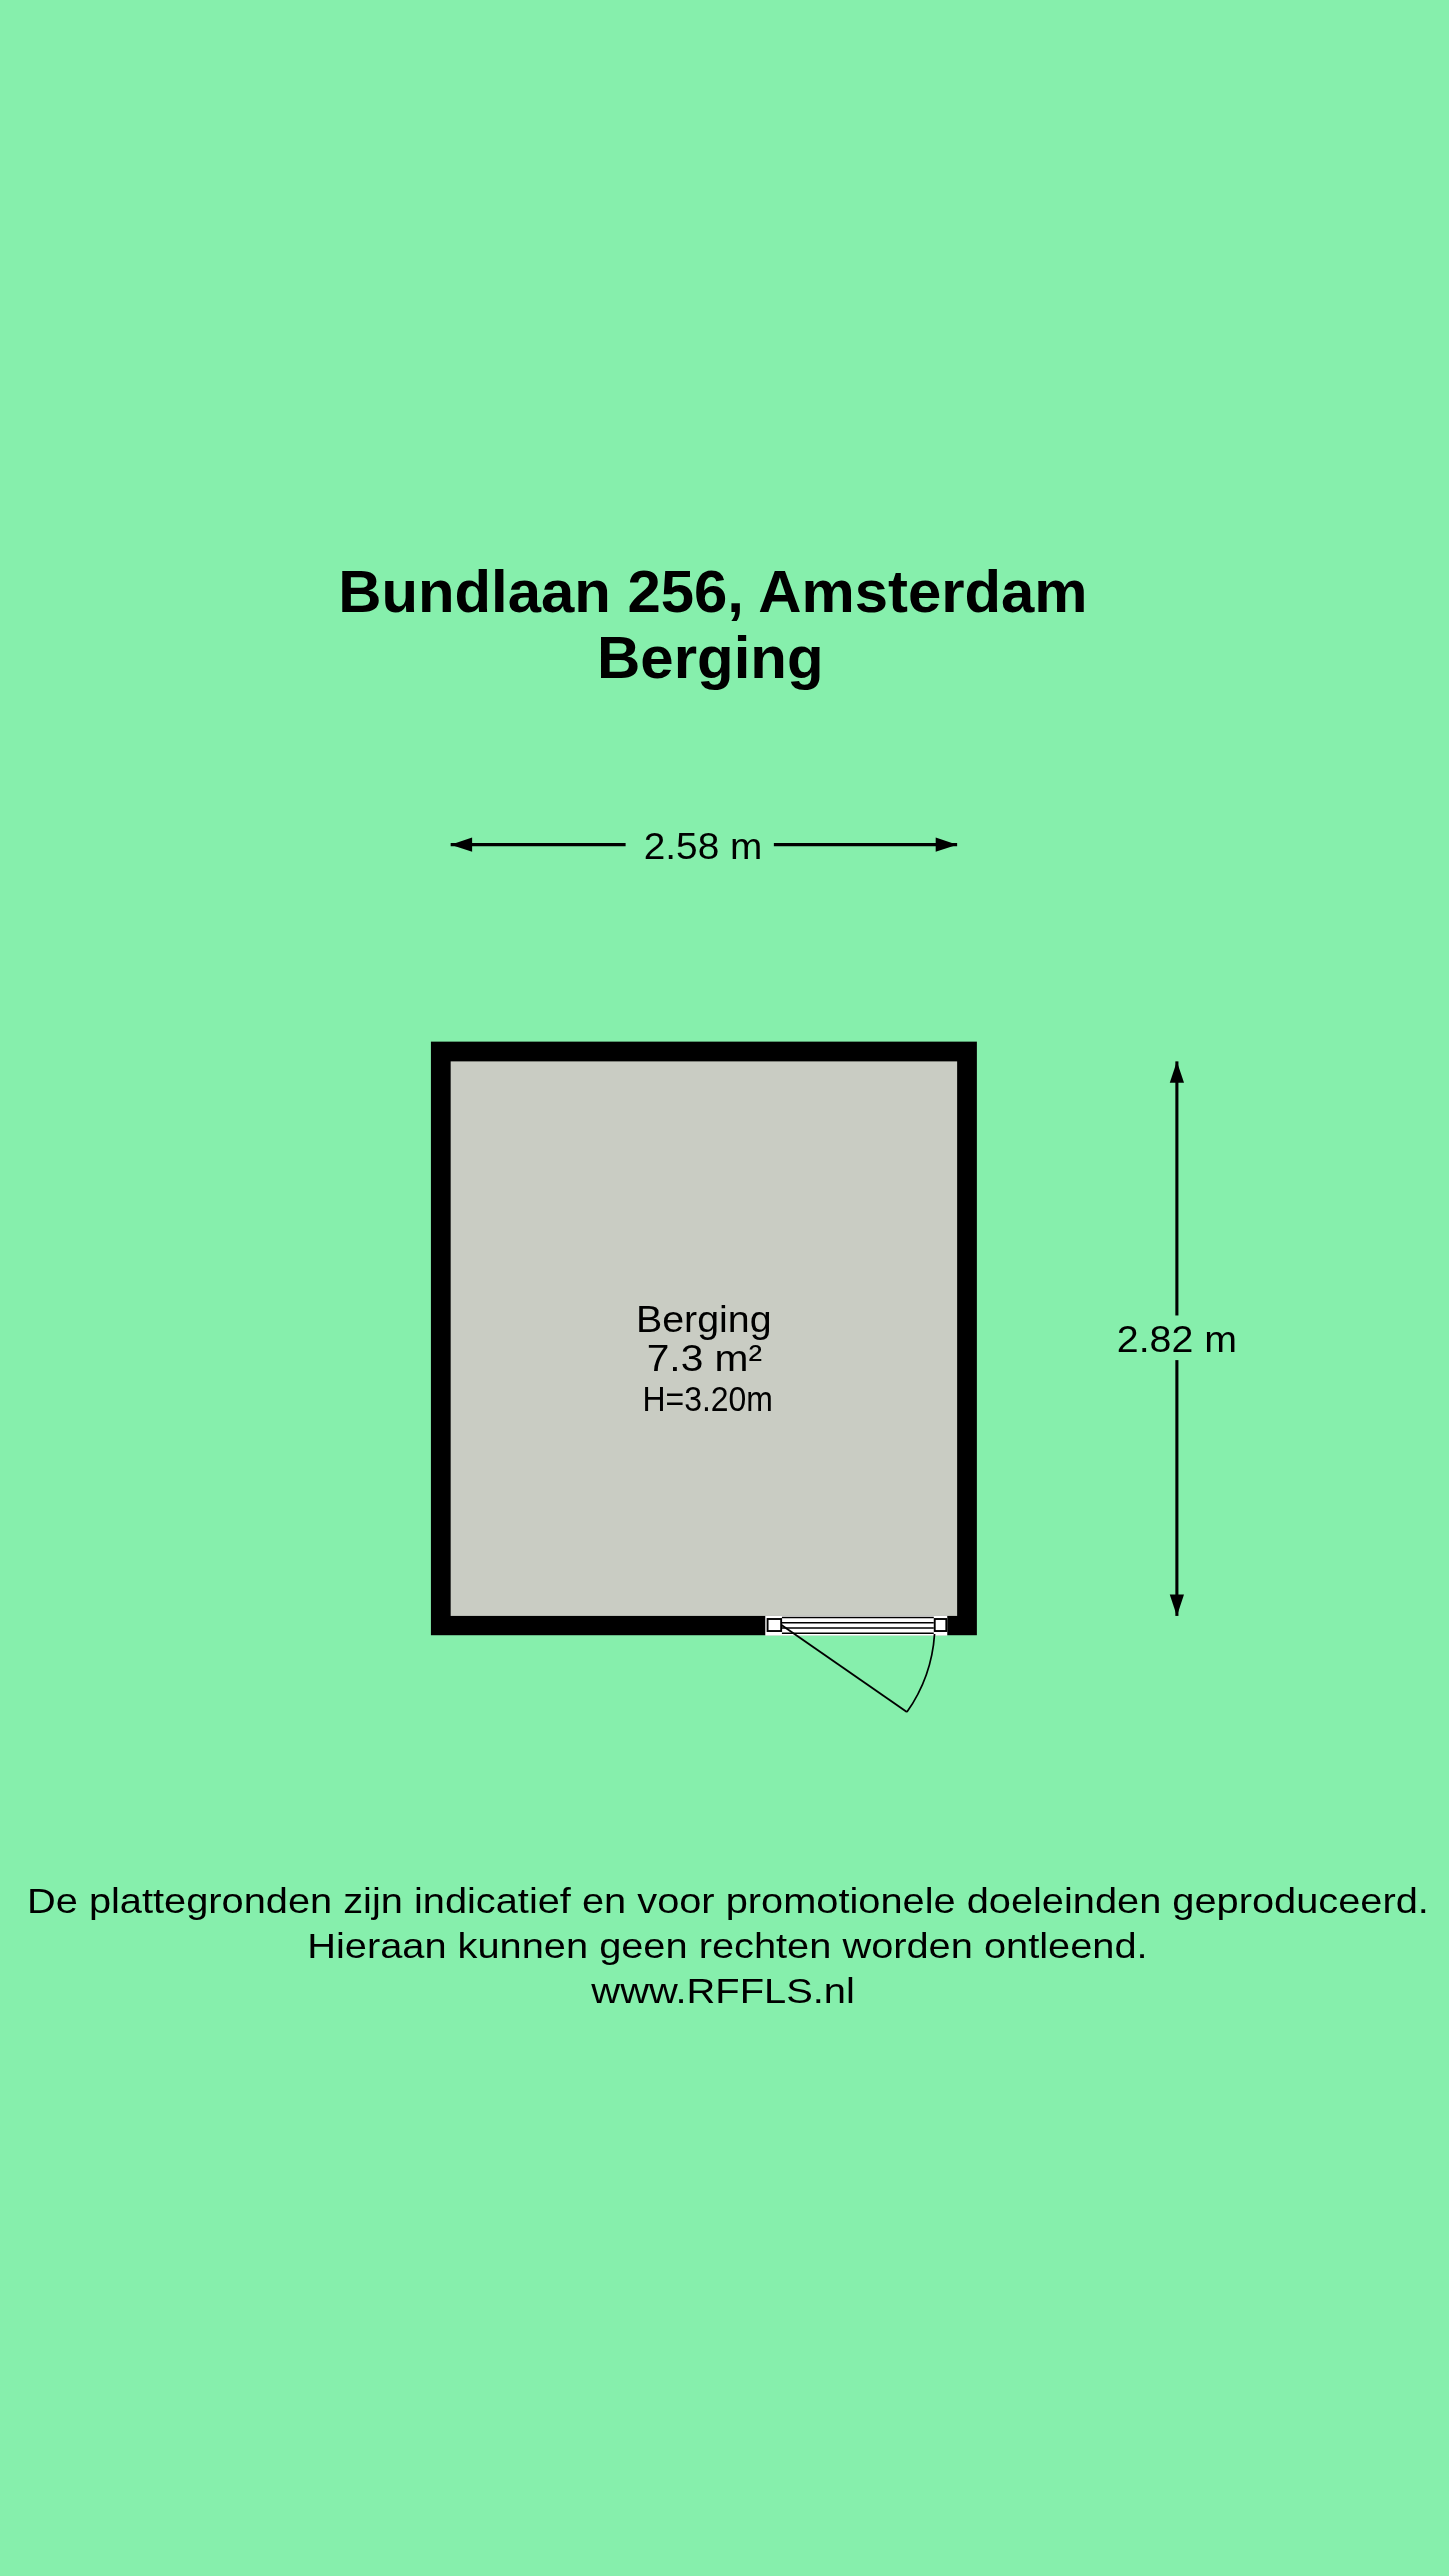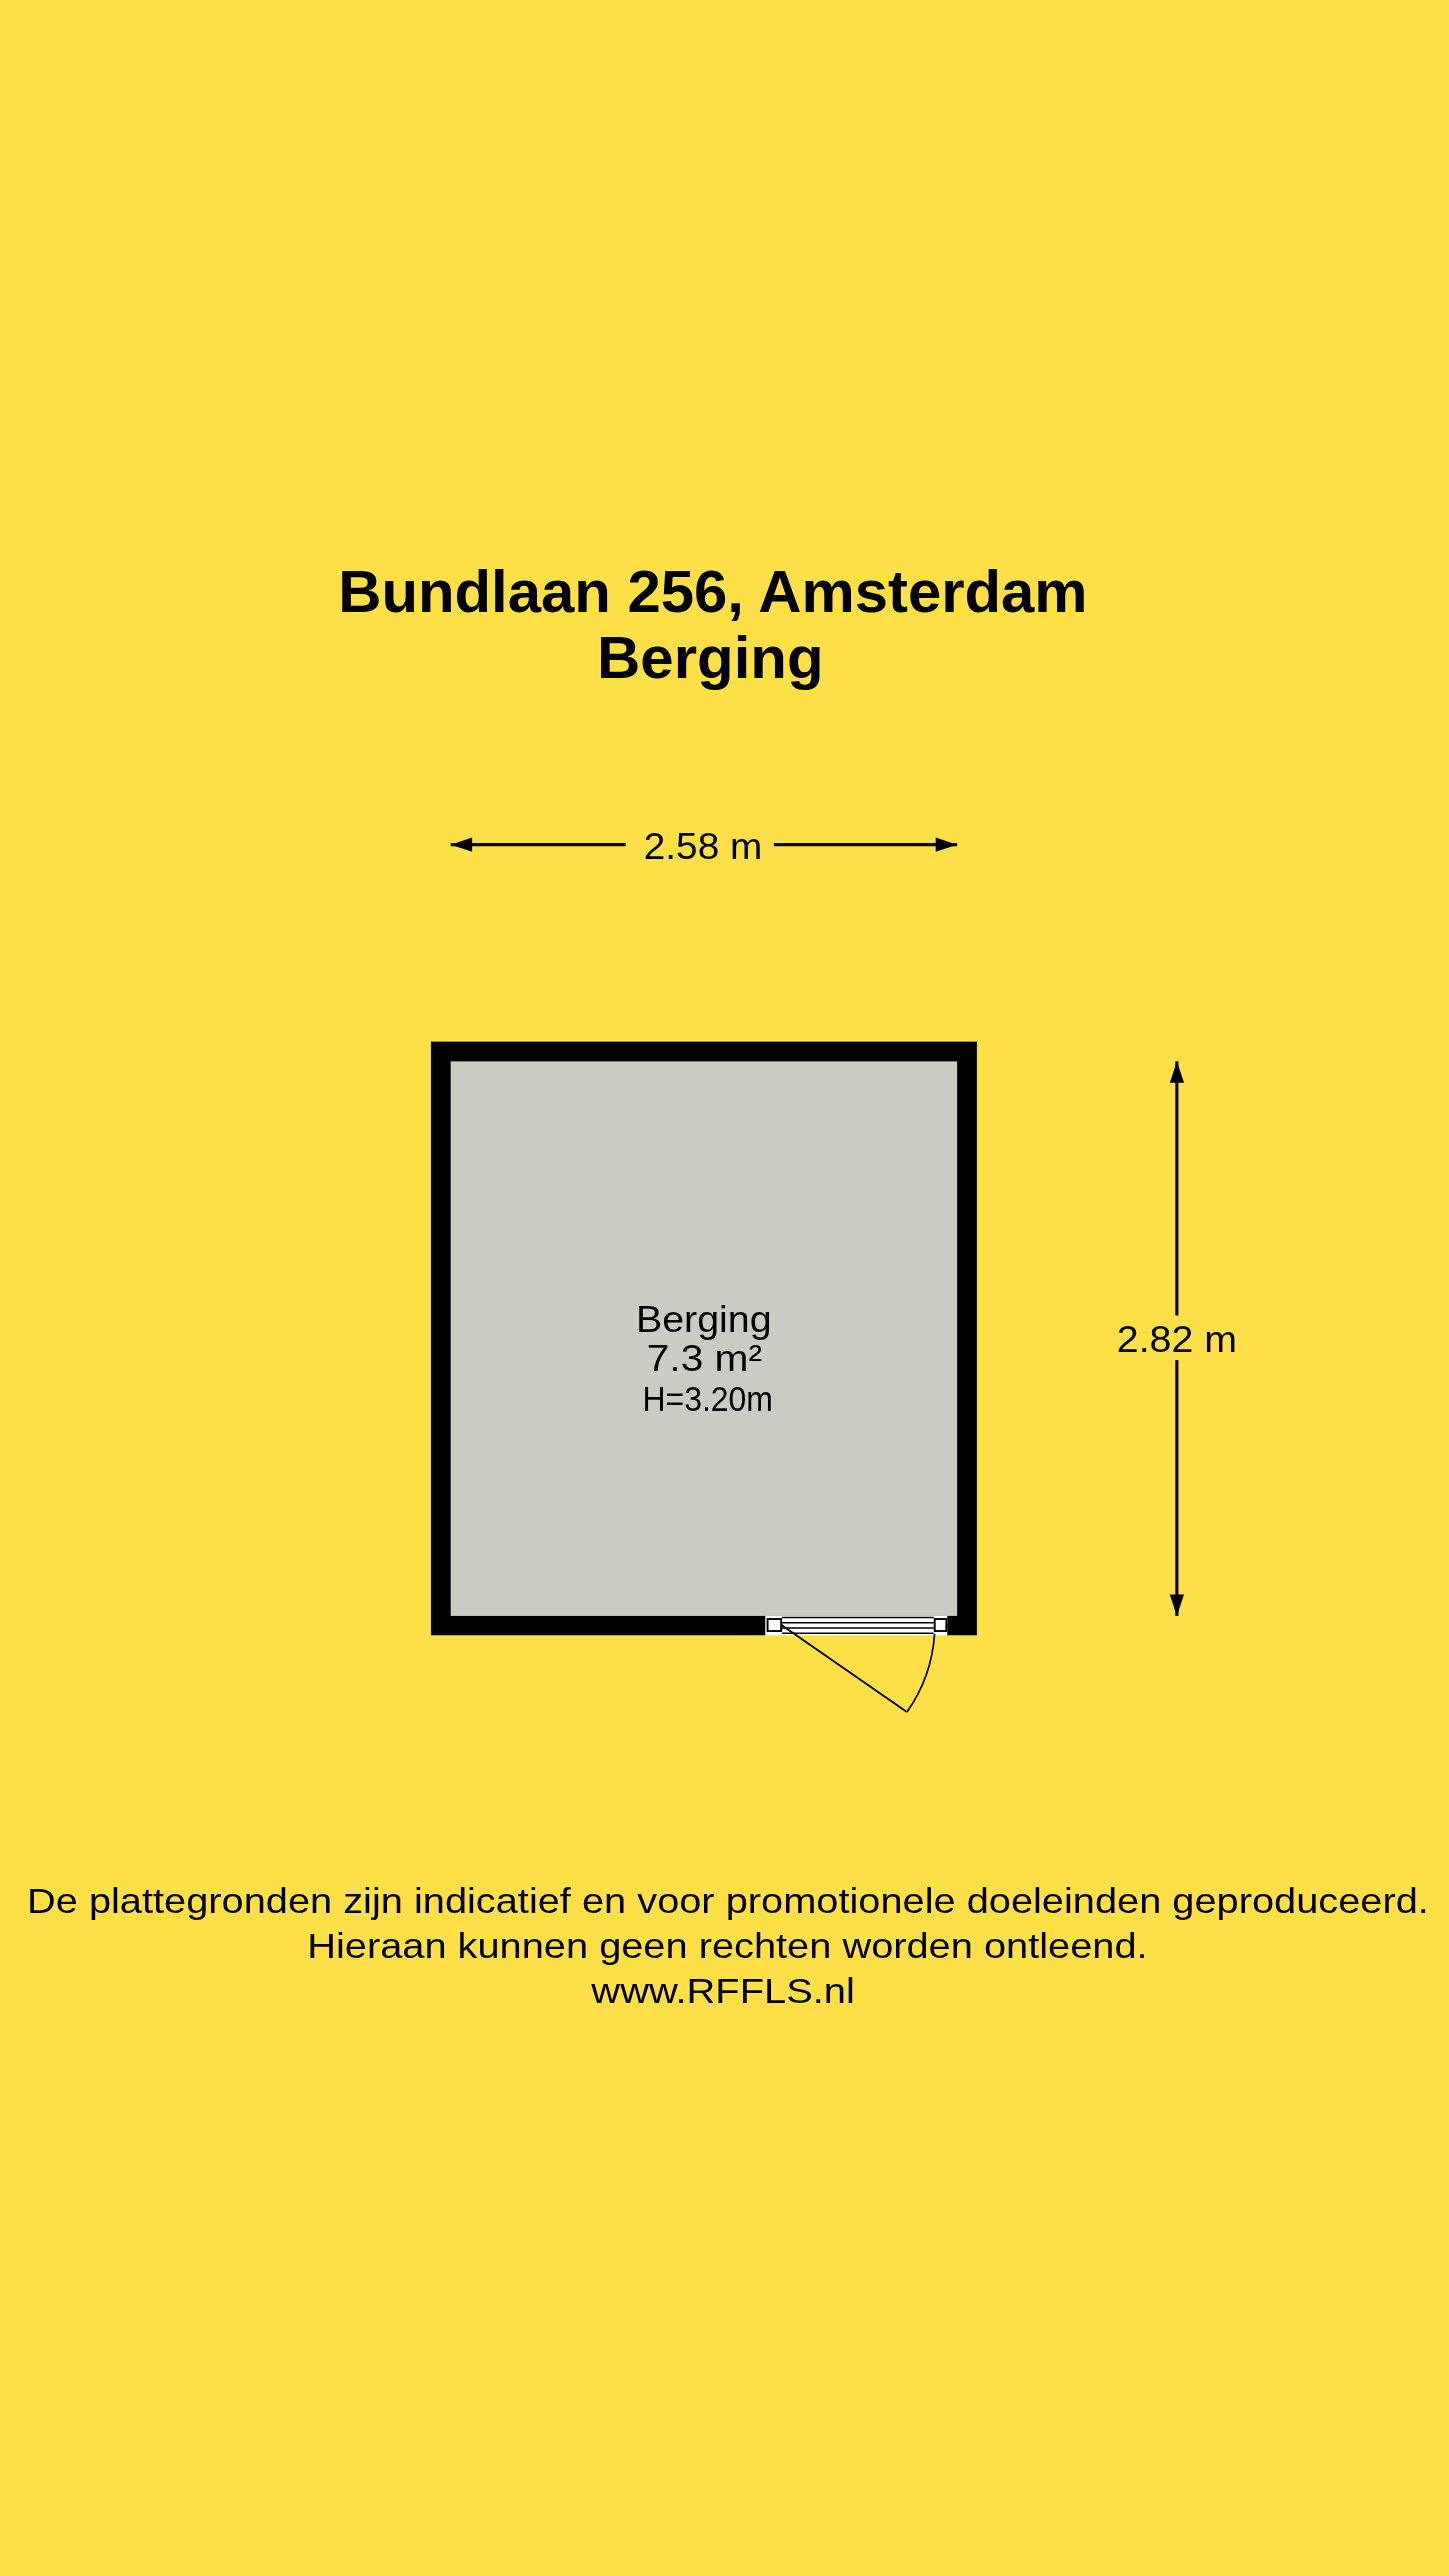--- a/index.html
+++ b/index.html
@@ -1,16 +1,16 @@
 <!DOCTYPE html>
 <html style="font-size:13.7px"><head>
 <meta charset="utf-8">
 <style>
   html,body{margin:0;padding:0;background:#ffffff;}
-  #page{position:relative;width:1449px;height:2576px;background:#fde047;overflow:hidden;}
+  #page{position:relative;width:1449px;height:2576px;background:#86efac;overflow:hidden;}
   svg text{font-family:"Liberation Sans",sans-serif;fill:#000000;}
 </style>
 </head>
 <body>
 <div id="page">
 <svg width="1449" height="2576" viewBox="0 0 1688 3000">
 
   <g>
         <text x="830.5" y="713" font-size="69" font-weight="bold" text-anchor="middle" textLength="873" lengthAdjust="spacingAndGlyphs">Bundlaan 256, Amsterdam</text>
       </g>

